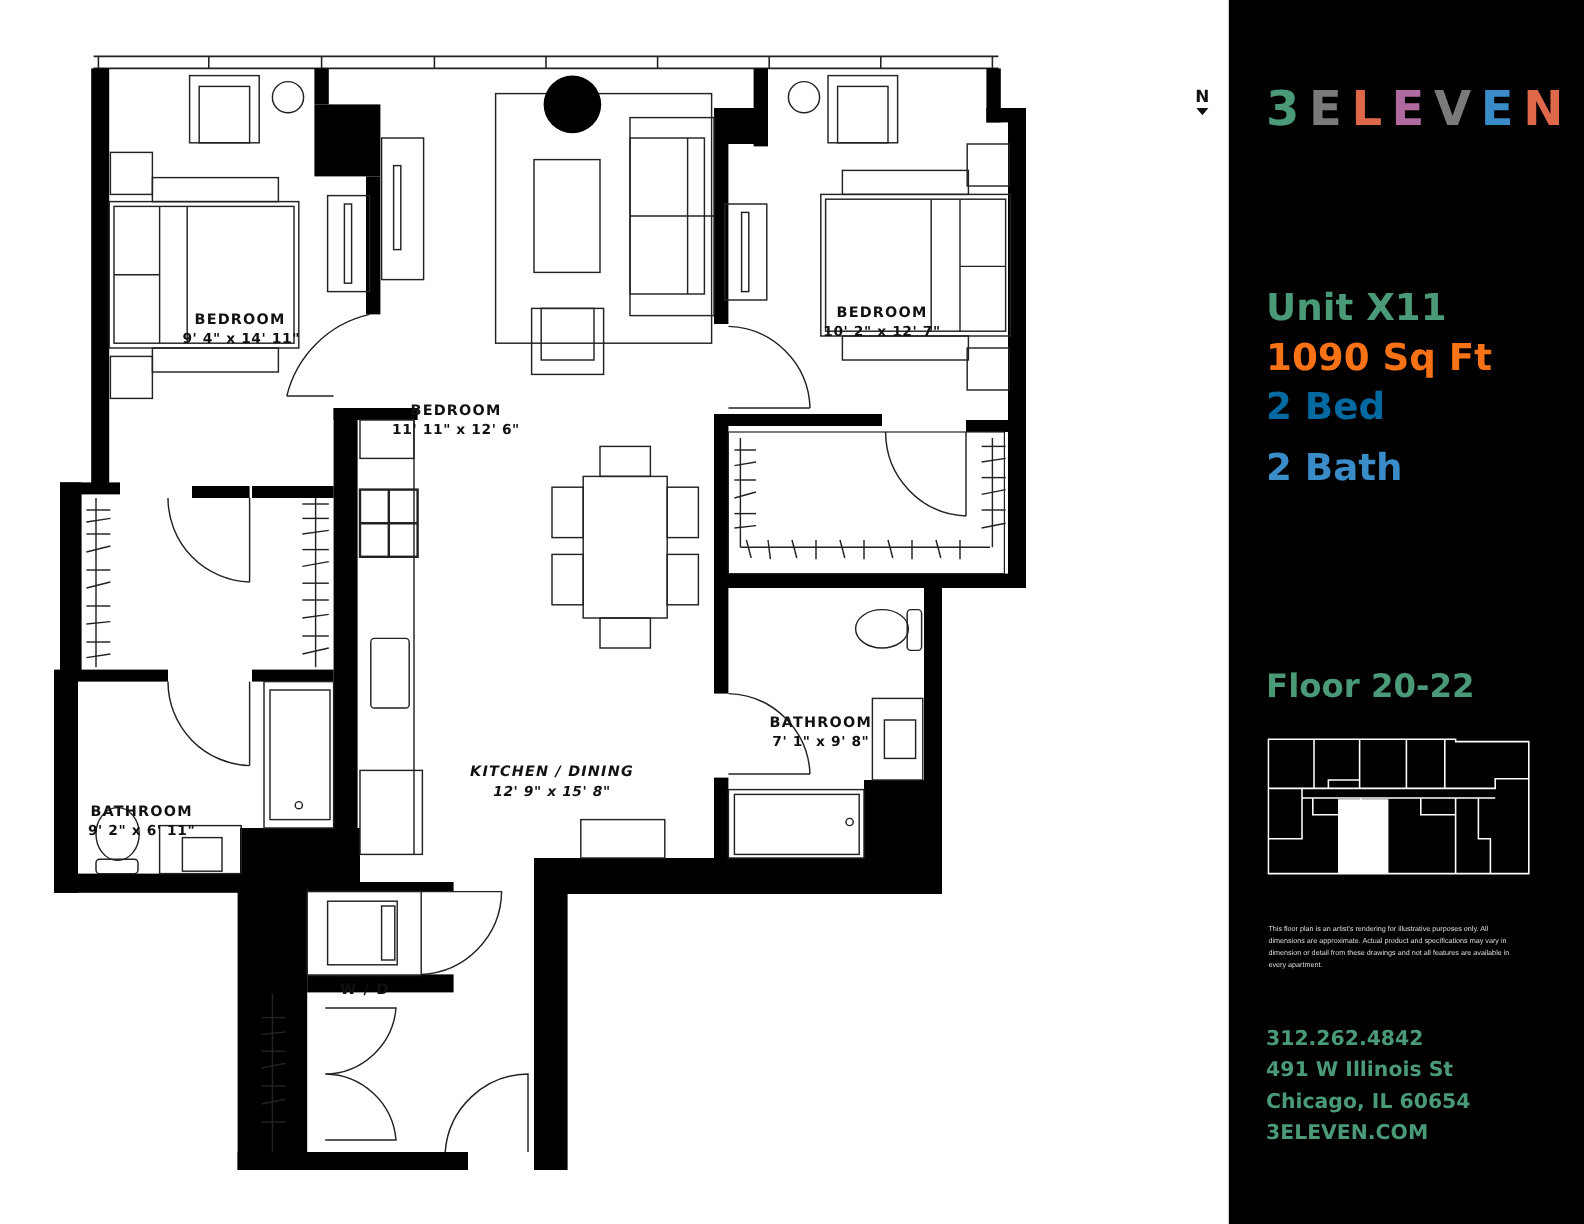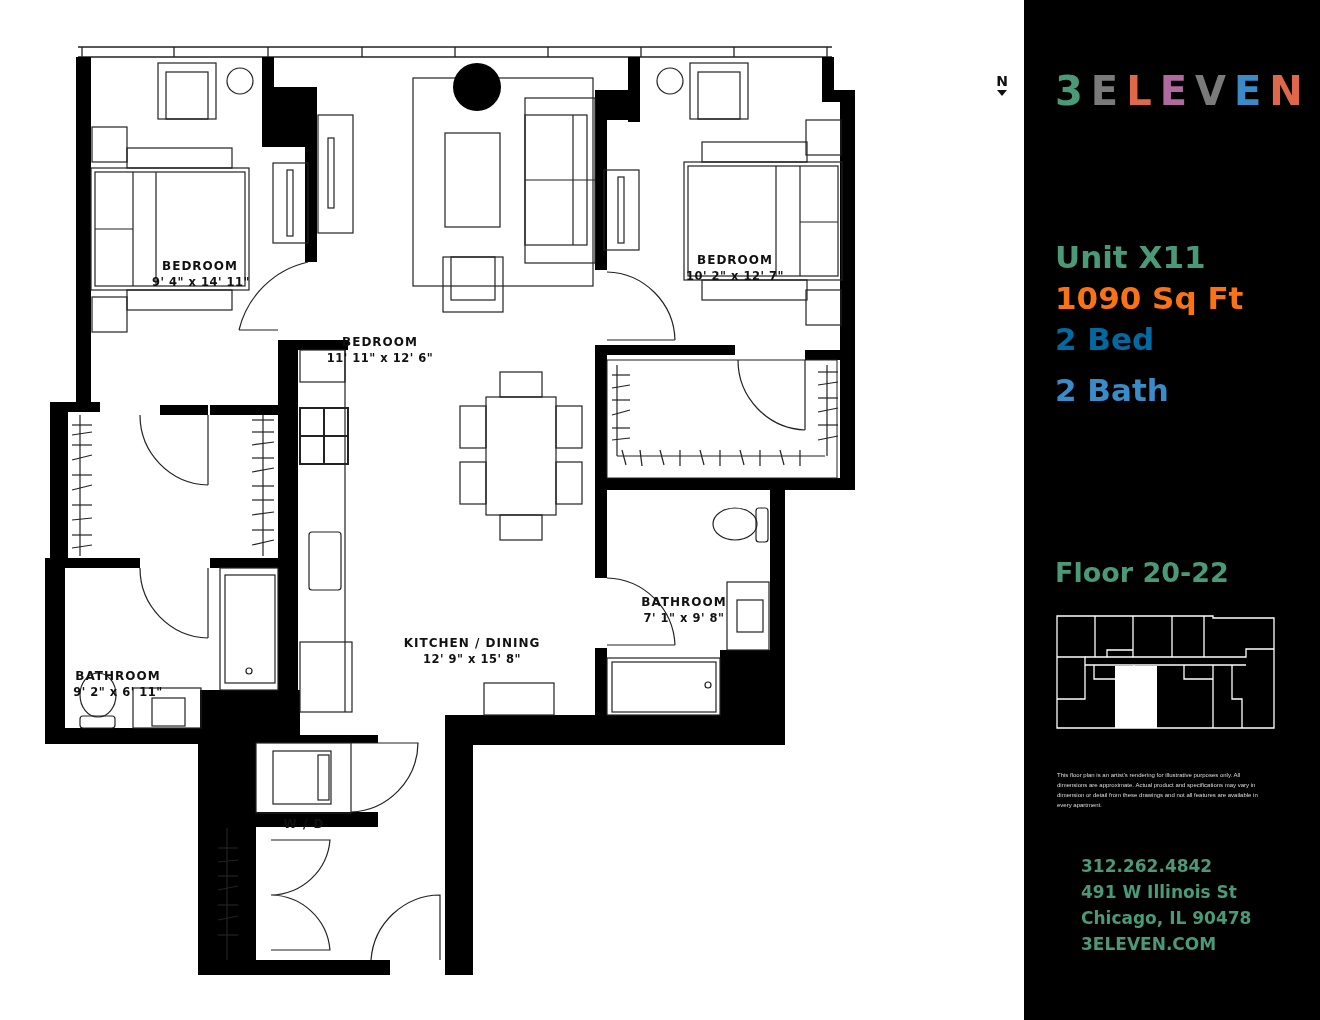--- a/index.html
+++ b/index.html
@@ -10,21 +10,21 @@
   .room-label .dim{display:block;letter-spacing:0.5px;font-size:11.5px;}
   #compass{position:absolute;left:994px;top:73px;width:16px;text-align:center;font-family:"DejaVu Sans",sans-serif;font-weight:bold;font-size:14px;color:#111;}
   #compass .arrow{display:block;width:0;height:0;margin:1px auto 0;border-left:5px solid transparent;border-right:5px solid transparent;border-top:6px solid #111;}
   #panel{position:absolute;left:1024px;top:0;width:296px;height:1020px;background:#000;color:#fff;}
   #logo{position:absolute;left:31px;top:70px;height:42px;display:flex;gap:6px;font-family:"DejaVu Sans",sans-serif;font-weight:bold;font-size:40px;line-height:42px;letter-spacing:2px;}
   #logo span{display:inline-block;}
   .stat{position:absolute;left:31px;font-family:"DejaVu Sans",sans-serif;font-weight:bold;font-size:31px;line-height:34px;white-space:nowrap;}
   #floor-label{position:absolute;left:31px;top:557px;font-family:"DejaVu Sans",sans-serif;font-weight:bold;font-size:27px;color:#4a9a78;}
   #keyplan{position:absolute;left:32px;top:615px;}
   #disclaimer{position:absolute;left:33px;top:770px;width:210px;font-size:6px;line-height:10px;color:#ddd;}
-  #contact{position:absolute;left:31px;top:853px;font-family:"DejaVu Sans",sans-serif;font-weight:bold;font-size:17px;line-height:26px;color:#4a9a78;margin-left:26px;}
+  #contact{position:absolute;left:31px;top:853px;font-family:"DejaVu Sans",sans-serif;font-weight:bold;font-size:17px;line-height:26px;color:#4a9a78;}
   #contact div{white-space:nowrap;}
 </style>
 </head>
 <body>
 
 <div id="plan">
   <svg width="1024" height="1020" viewBox="0 0 1024 1020">
     <g fill="none" stroke="#222" stroke-width="1.3">
 
       <line x1="78" y1="47" x2="832" y2="47"></line>
@@ -249,21 +249,21 @@
     <span class="dim">11' 11"  x 12' 6"</span>
   </div>
   <div class="room-label" style="left:686px;top:206px;width:98px;">
     <span>BEDROOM</span>
     <span class="dim">10' 2"  x 12' 7"</span>
   </div>
   <div class="room-label" style="left:634px;top:548px;width:100px;">
     <span>BATHROOM</span>
     <span class="dim">7' 1"  x 9' 8"</span>
   </div>
-  <div class="room-label" style="left:392px;top:589px;width:160px;">
+  <div class="room-label" style="left:380px;top:589px;width:160px;font-style:italic;">
     <span>KITCHEN / DINING</span>
     <span class="dim">12' 9"  x 15' 8"</span>
   </div>
   <div class="room-label" style="left:66px;top:622px;width:104px;">
     <span>BATHROOM</span>
     <span class="dim">9' 2"  x 6' 11"</span>
   </div>
   <div class="room-label" style="left:273px;top:770px;width:62px;">
     <span>W / D</span>
   </div>
@@ -309,16 +309,16 @@
       <path d="M176 50 L176 84 L186 84 L186 113"></path>
     </g>
     <rect x="59" y="51" width="42" height="62" fill="#fff"></rect>
   </svg>
 
   <div id="disclaimer">This floor plan is an artist's rendering for illustrative purposes only. All dimensions are approximate. Actual product and specifications may vary in dimension or detail from these drawings and not all features are available in every apartment.</div>
 
   <div id="contact">
     <div>312.262.4842</div>
     <div>491 W Illinois St</div>
-    <div>Chicago, IL 90478</div>
+    <div>Chicago, IL 60654</div>
     <div>3ELEVEN.COM</div>
   </div>
 </div>
 
 </body></html>

